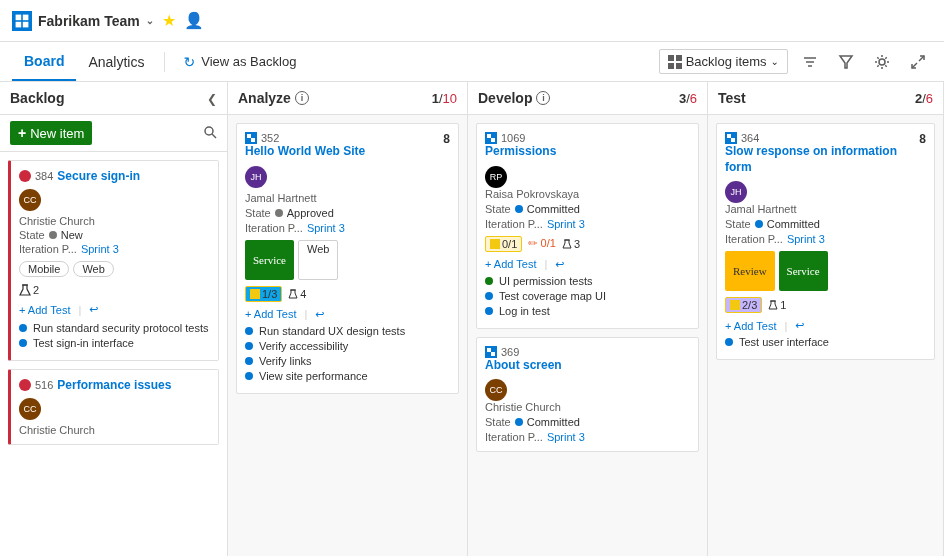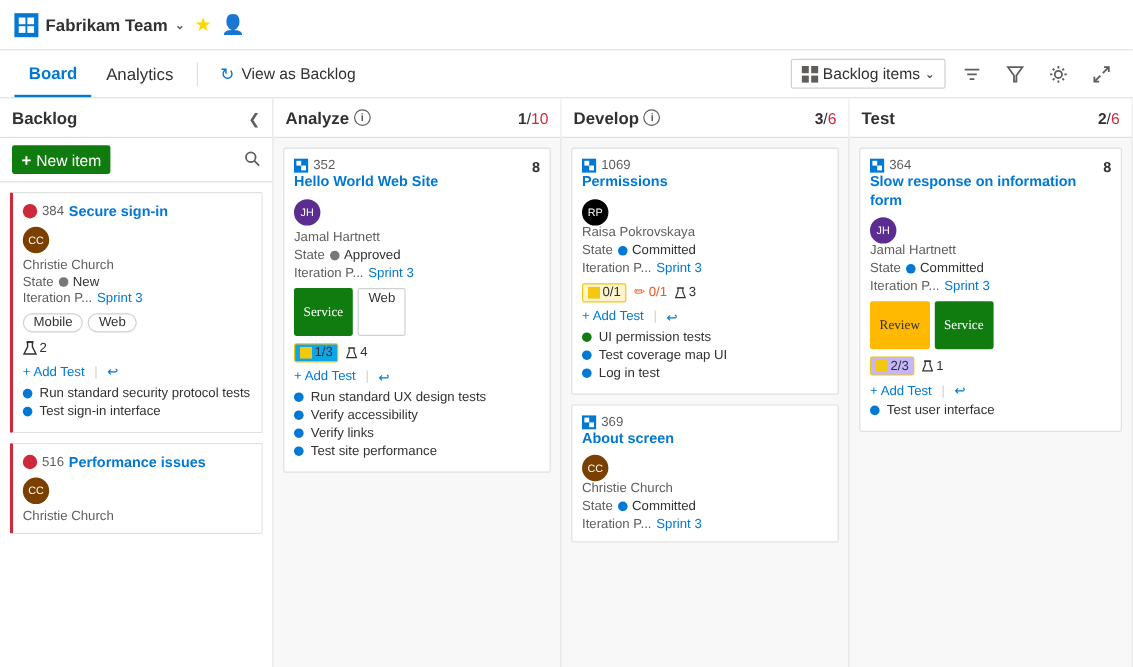--- a/index.html
+++ b/index.html
@@ -321,21 +321,21 @@
             <div class="board-card-test-item">
               <span class="test-dot-blue"></span>
               <span>Verify accessibility</span>
             </div>
             <div class="board-card-test-item">
               <span class="test-dot-blue"></span>
               <span>Verify links</span>
             </div>
             <div class="board-card-test-item">
               <span class="test-dot-blue"></span>
-              <span>Test site performance</span>
+              <span>View site performance</span>
             </div>
           </div>
         </div>
       </div>
     </div>
 
     <div class="board-col">
       <div class="board-col-header">
         <div class="board-col-title">
           <span>Develop</span>

